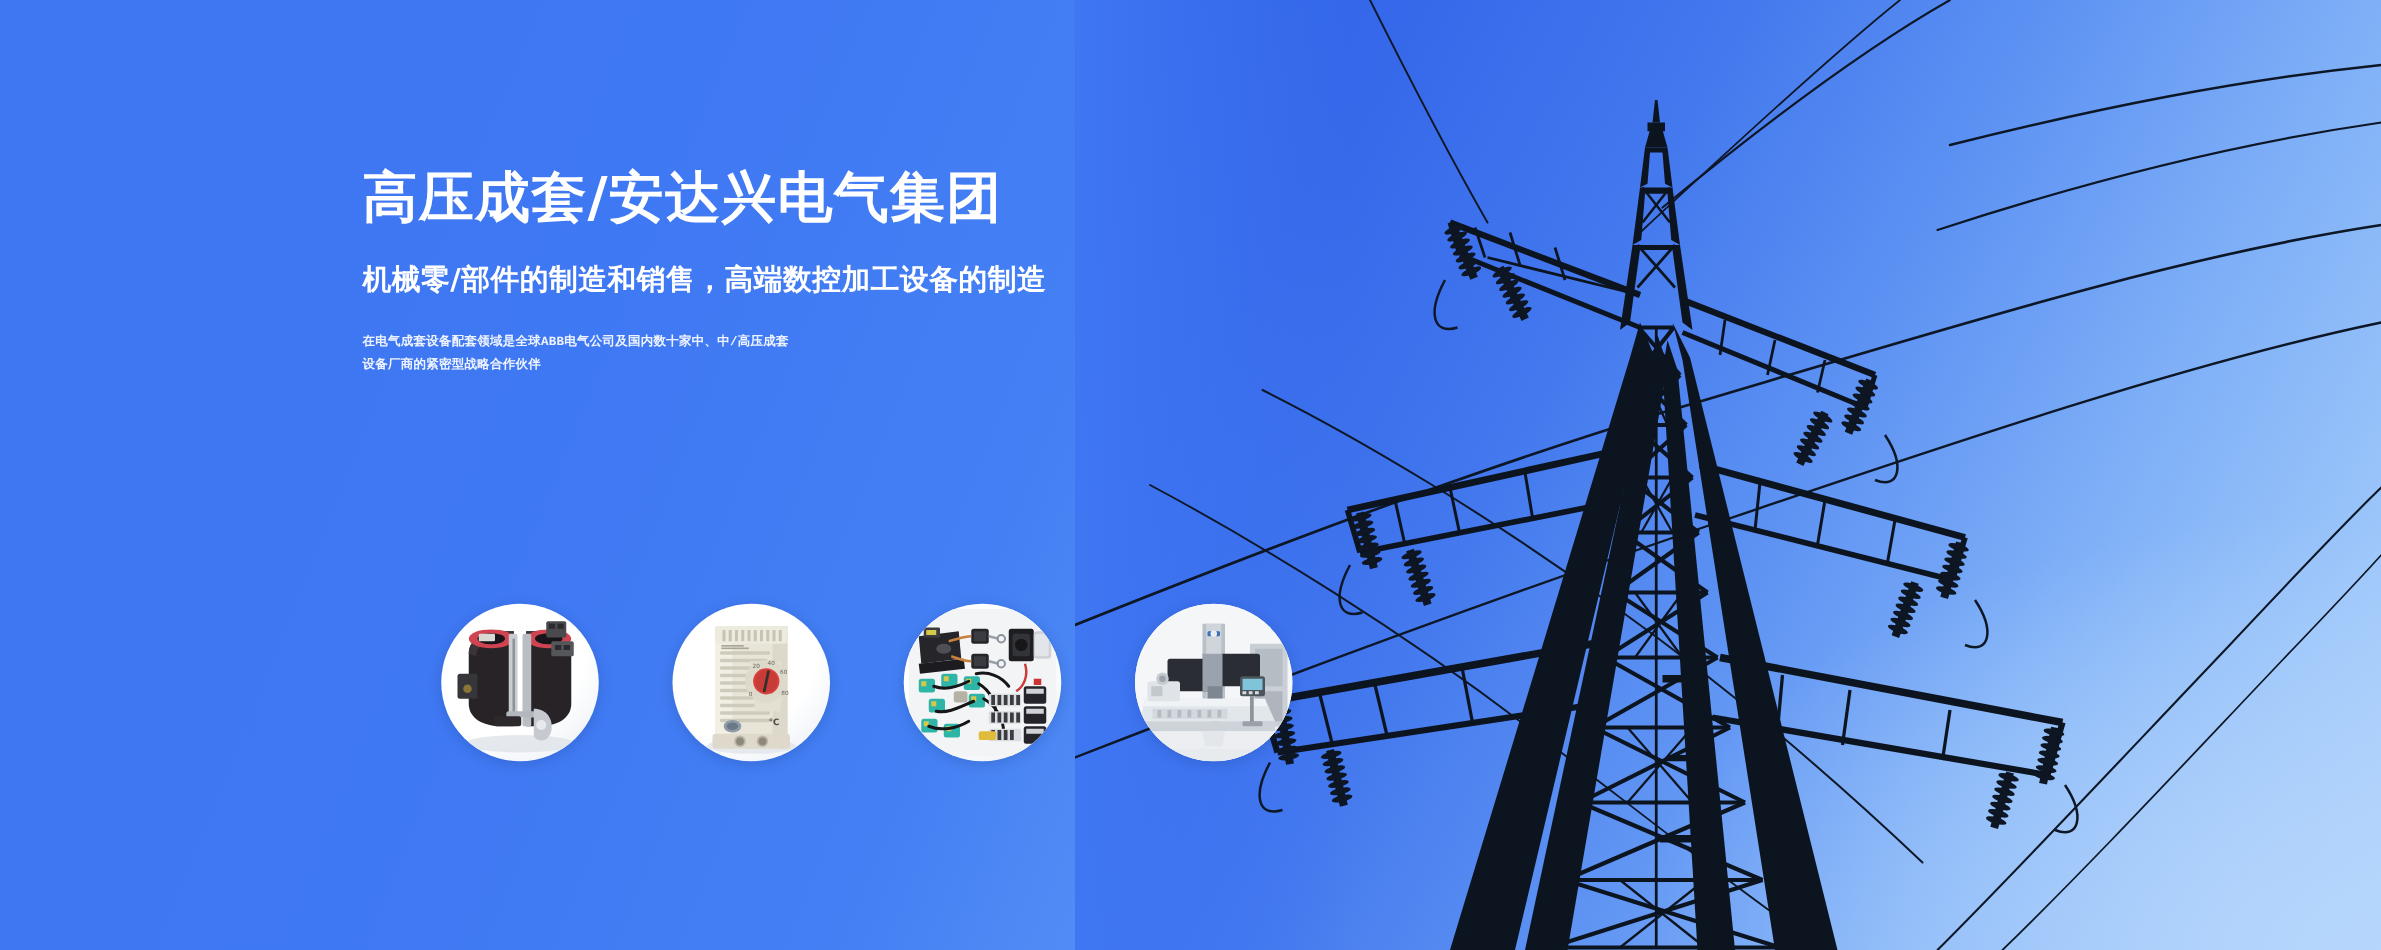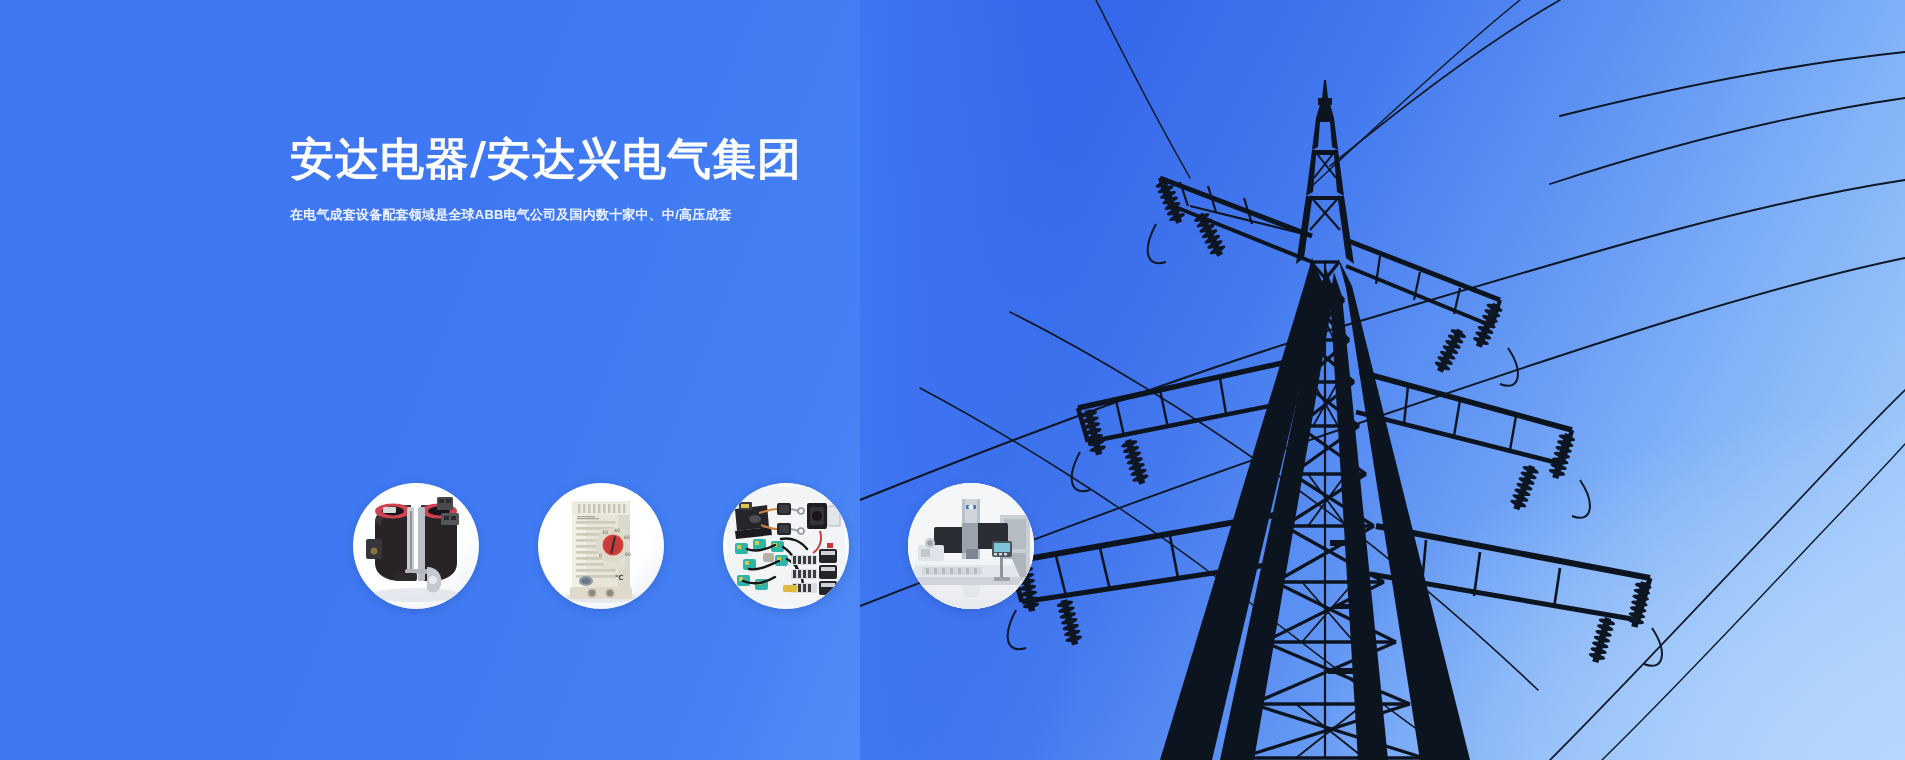--- a/index.html
+++ b/index.html
@@ -69,23 +69,23 @@
     font-family: "DejaVu Sans", sans-serif;
     font-weight: 700;
     font-size: 23px;
     line-height: 1.85;
     color: #ffffff;
     letter-spacing: 0.4px;
   }
   #subhead .ln { display: block; white-space: nowrap; }
   #bodytext {
     margin-top: 20px;
-    font-family: Liberation Sans, sans-serif;
+    font-family: Liberation Mono, monospace;
     font-weight: 700;
-    font-size: 13px;
+    font-size: 10px;
     line-height: 1.85;
     color: #eef4ff;
     letter-spacing: 0.2px;
   }
   #bodytext .ln { display: block; white-space: nowrap; }
 
   
   #products {
     position: absolute;
     left: 353px; top: 483px;
@@ -305,27 +305,29 @@
 
       <g fill="#0c1420">
         <rect x="470" y="540" width="30" height="6"></rect>
         <rect x="474" y="604" width="26" height="5"></rect>
         <rect x="468" y="668" width="34" height="6"></rect>
       </g>
     </svg>
   </div>
 
   <div id="text-block">
-    <div id="headline">安达电器/安达兴电气集团</div>
+    <div id="headline">高压成套/安达兴电气集团</div>
 
     <div id="subhead">
+      <span class="ln">机械零/部件的制造和销售，高端数控加工设备的制造</span>
     </div>
 
     <div id="bodytext">
       <span class="ln">在电气成套设备配套领域是全球ABB电气公司及国内数十家中、中/高压成套</span>
+      <span class="ln">设备厂商的紧密型战略合作伙伴</span>
     </div>
   </div>
 
   <div id="products">
 
     <div class="product">
       <div class="scene">
         <svg viewBox="0 0 126 126" aria-hidden="true">
           <ellipse cx="63" cy="112" rx="44" ry="7" fill="#dfe3ea" opacity="0.8"></ellipse>
 

